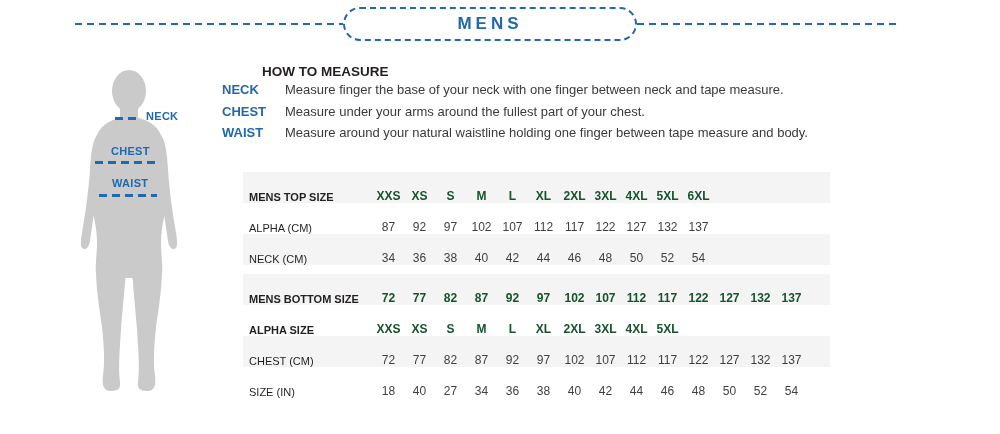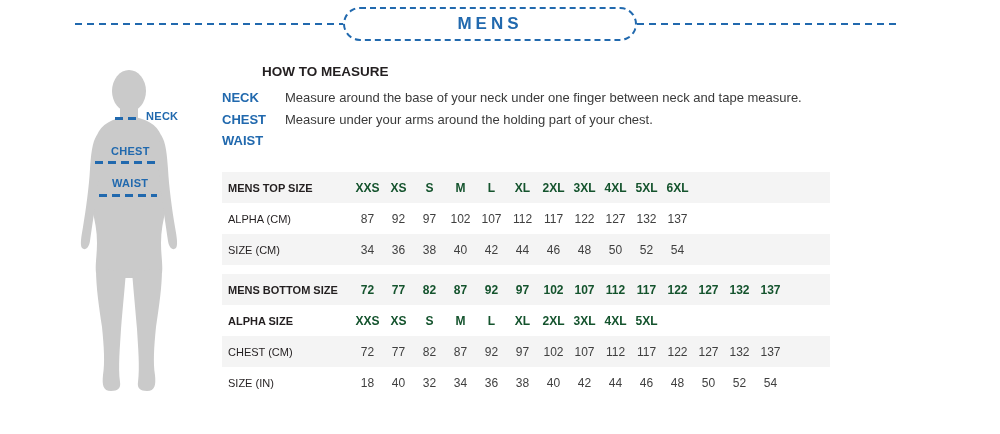--- a/index.html
+++ b/index.html
@@ -30,30 +30,30 @@
     background:repeating-linear-gradient(90deg,var(--accent) 0 8px,transparent 8px 13px);}
   .neck-label{left:146px;top:110px;}
   .neck-dash{left:115px;top:117px;width:24px;}
   .chest-label{left:111px;top:145px;}
   .chest-dash{left:95px;top:161px;width:65px;}
   .waist-label{left:112px;top:177px;}
   .waist-dash{left:99px;top:194px;width:58px;}
 
   
   .howto{position:absolute;left:222px;top:64px;width:720px;}
-  .howto-title{font-size:13.5px;font-weight:bold;color:var(--ink);margin-bottom:8px;padding-left:40px;}
+  .howto-title{font-size:13.5px;font-weight:bold;color:var(--ink);padding-left:40px;}
   .m-row{display:flex;height:21.5px;align-items:center;}
   .m-label{width:63px;color:var(--accent);font-weight:bold;font-size:13px;flex:none;}
   .m-text{color:#3a3a3a;font-size:13px;}
 
   
   .size-table{position:absolute;left:222px;width:608px;}
   .table-top{top:172px;}
   .table-bottom{top:274px;}
-  .trow{display:flex;height:31px;align-items:center;}
+  .trow{display:flex;height:31px;align-items:flex-end;margin-left:21px;}
   .trow.shaded{background:var(--band);}
   .tlabel{width:130px;padding-left:6px;font-size:11px;color:var(--ink);flex:none;}
   .tcell{width:31px;text-align:center;font-size:12px;color:var(--val);flex:none;}
   .trow.bold .tlabel{font-weight:bold;}
   .trow.bold .tcell{font-weight:bold;color:#14532d;}
 </style>
 </head>
 <body>
 
 <div class="page">
@@ -82,28 +82,29 @@
   <span class="fig-label neck-label">NECK</span>
   <span class="fig-label chest-label">CHEST</span>
   <div class="fig-dash chest-dash"></div>
   <span class="fig-label waist-label">WAIST</span>
   <div class="fig-dash waist-dash"></div>
 
   <div class="howto">
     <div class="howto-title">HOW TO MEASURE</div>
     <div class="m-row">
       <span class="m-label">NECK</span>
-      <span class="m-text">Measure around the base of your neck under one finger between neck and tape measure.</span>
+      <span class="m-text">Measure finger the base of your neck with one finger between neck and tape measure.</span>
     </div>
     <div class="m-row">
       <span class="m-label">CHEST</span>
-      <span class="m-text">Measure under your arms around the holding part of your chest.</span>
+      <span class="m-text">Measure under your arms around the fullest part of your chest.</span>
     </div>
     <div class="m-row">
       <span class="m-label">WAIST</span>
+      <span class="m-text">Measure around your natural waistline holding one finger between tape measure and body.</span>
     </div>
   </div>
 
   <div class="size-table table-top">
       <div class="trow shaded bold">
         <div class="tlabel">MENS TOP SIZE</div>
         <div class="tcell">XXS</div>
         <div class="tcell">XS</div>
         <div class="tcell">S</div>
         <div class="tcell">M</div>
@@ -123,21 +124,21 @@
         <div class="tcell">102</div>
         <div class="tcell">107</div>
         <div class="tcell">112</div>
         <div class="tcell">117</div>
         <div class="tcell">122</div>
         <div class="tcell">127</div>
         <div class="tcell">132</div>
         <div class="tcell">137</div>
       </div>
       <div class="trow shaded">
-        <div class="tlabel">SIZE (CM)</div>
+        <div class="tlabel">NECK (CM)</div>
         <div class="tcell">34</div>
         <div class="tcell">36</div>
         <div class="tcell">38</div>
         <div class="tcell">40</div>
         <div class="tcell">42</div>
         <div class="tcell">44</div>
         <div class="tcell">46</div>
         <div class="tcell">48</div>
         <div class="tcell">50</div>
         <div class="tcell">52</div>
@@ -189,21 +190,21 @@
         <div class="tcell">117</div>
         <div class="tcell">122</div>
         <div class="tcell">127</div>
         <div class="tcell">132</div>
         <div class="tcell">137</div>
       </div>
       <div class="trow">
         <div class="tlabel">SIZE (IN)</div>
         <div class="tcell">18</div>
         <div class="tcell">40</div>
-        <div class="tcell">32</div>
+        <div class="tcell">27</div>
         <div class="tcell">34</div>
         <div class="tcell">36</div>
         <div class="tcell">38</div>
         <div class="tcell">40</div>
         <div class="tcell">42</div>
         <div class="tcell">44</div>
         <div class="tcell">46</div>
         <div class="tcell">48</div>
         <div class="tcell">50</div>
         <div class="tcell">52</div>

